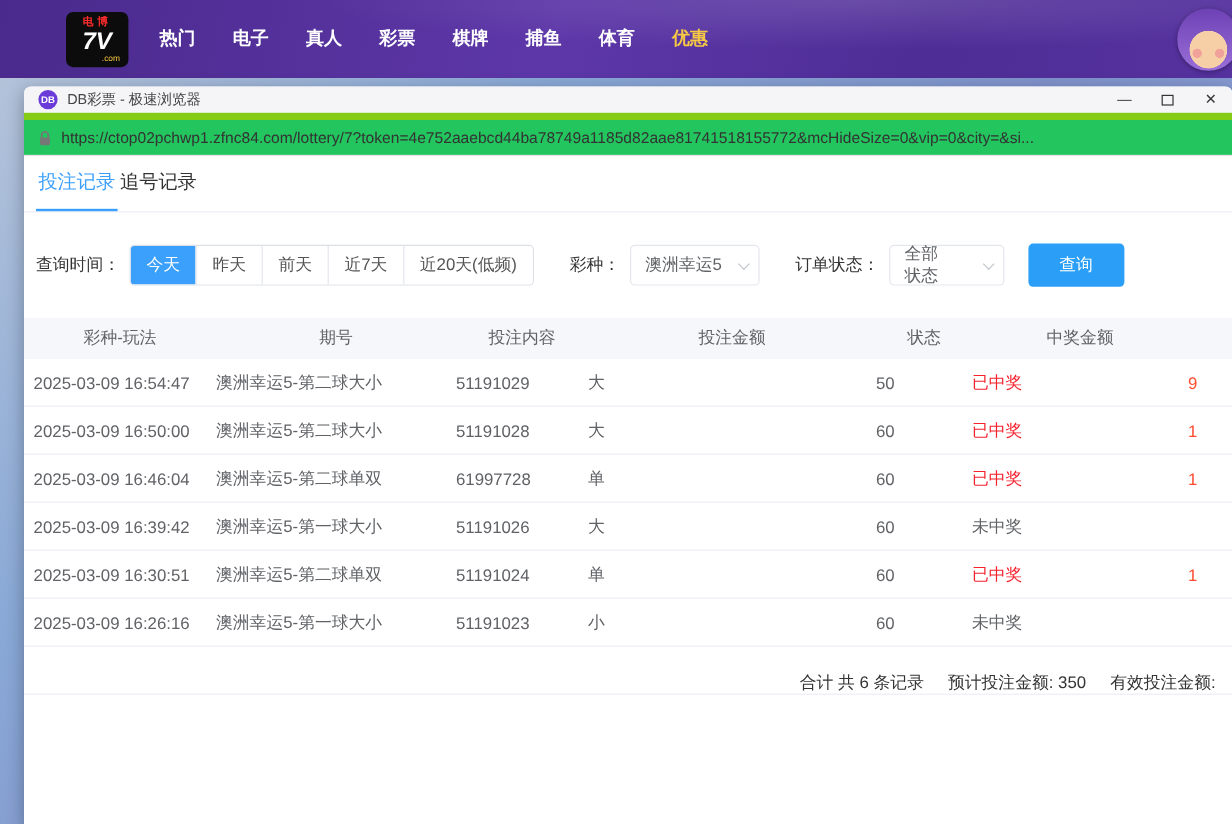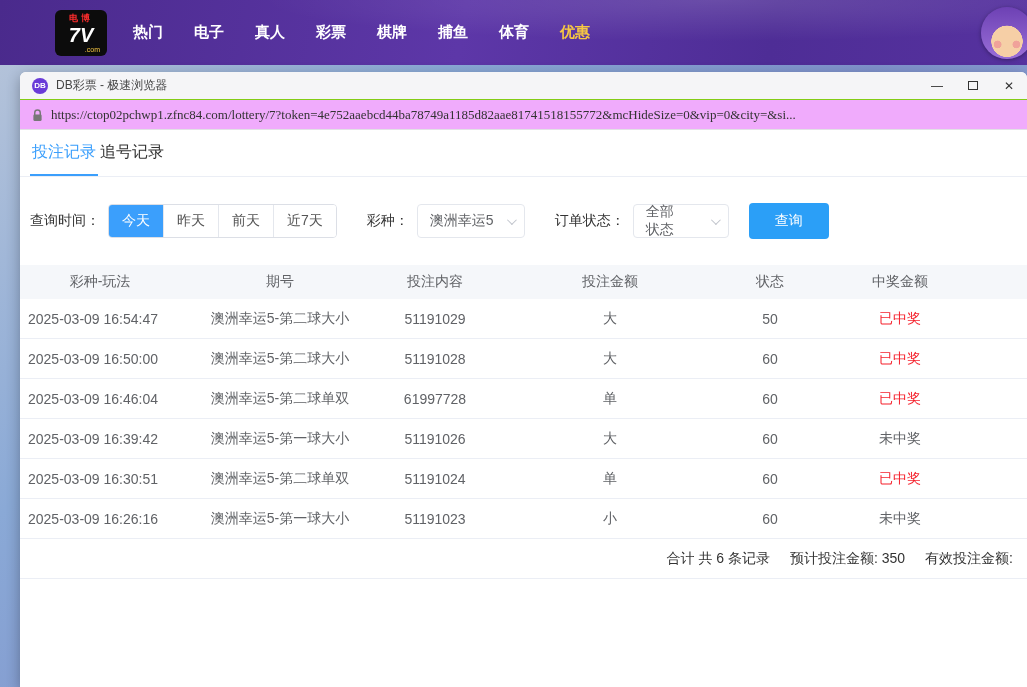--- a/index.html
+++ b/index.html
@@ -27,30 +27,30 @@
       radial-gradient(circle at 32% 72%, #f0a29a 0 7%, rgba(0,0,0,0) 8%),
       radial-gradient(circle at 68% 72%, #f0a29a 0 7%, rgba(0,0,0,0) 8%),
       radial-gradient(circle at 50% 66%, #f6cfa6 0 36%, rgba(0,0,0,0) 37%),
       linear-gradient(180deg,#6d41b4,#9a6fd8);
     box-shadow:0 1px 4px rgba(0,0,0,.35); cursor:pointer; }
 
   
   .window { position:absolute; left:20px; top:72px; width:1007px; height:615px; background:#fff;
     border-radius:6px 6px 0 0; box-shadow:0 4px 14px rgba(0,0,0,.3); overflow:hidden; }
   .titlebar { height:28px; background:#f5f5f7; display:flex; align-items:center; padding:0 0 0 12px;
-    border-bottom:1px solid #84cc16; }
+    border-bottom:6px solid #84cc16; }
   .db-icon { width:16px; height:16px; border-radius:50%; background:#6a3bd8; color:#fff; font-size:8px;
     font-weight:bold; display:inline-flex; align-items:center; justify-content:center; margin-right:8px; }
   .wtitle { font-size:12px; color:#444; }
   .controls { margin-left:auto; display:flex; }
   .wbtn { width:36px; height:28px; display:flex; align-items:center; justify-content:center;
     font-size:12px; color:#333; cursor:pointer; }
   .maxbox { width:10px; height:9px; border:1px solid #333; display:inline-block; }
-  .urlbar { height:30px; background:#f0abfc; border-bottom:1px solid #e2e2e5; display:flex; align-items:center;
-    padding:0 12px;font-family:Liberation Serif, serif; }
+  .urlbar { height:30px; background:#22c55e; border-bottom:1px solid #e2e2e5; display:flex; align-items:center;
+    padding:0 12px; }
   .lock { margin-right:8px; flex:0 0 auto; }
   .url { font-size:13px; color:#333; white-space:nowrap; overflow:hidden; }
 
   
   .content { background:#fff; height:557px; }
   .tabs { display:flex; padding:0 10px; border-bottom:1px solid #ebeef5; height:47px; align-items:flex-end; }
   .tab { font-size:16px; color:#333; padding:12px 2px 13px; cursor:pointer; }
   .tab.active { color:#3b9ffc; border-bottom:2px solid #3b9ffc; padding-bottom:11px; }
 
   .filters { display:flex; align-items:center; margin:26px 0 0; padding:0 10px; height:36px; }
@@ -71,25 +71,25 @@
   .query-btn { margin-left:20px; height:36px; padding:0 26px; background:#2b9ff7; color:#fff; border:none;
     border-radius:4px; font-size:14px; cursor:pointer; font-family:Liberation Mono, monospace; }
 
   
   .table { margin-top:26px; }
   .thead, .trow { display:grid; grid-template-columns:160px 200px 110px 240px 80px 180px 90px; width:1060px; }
   .thead { background:#f5f7fa; height:34px; align-items:center; }
   .th { font-size:14px; color:#606266; text-align:center; }
   .th.c1 { text-align:left; padding-left:38px; }
   .trow { height:40px; align-items:center; border-bottom:1px solid #ebeef5; }
-  .td { font-size:14px; color:#606266; text-align:center; white-space:nowrap; }
+  .td { font-size:14px; color:#606266; text-align:left; white-space:nowrap; }
   .td.c1 { text-align:left; padding-left:8px; }
   .td.red { color:#f5222d; }
   .td.prize { color:#ff4b2e; }
-  .tfoot { display:flex; align-items:center; justify-content:flex-end; gap:20px; height:40px;
+  .tfoot { display:flex; align-items:flex-end; justify-content:flex-end; gap:20px; height:40px;
     border-bottom:1px solid #ebeef5; padding-right:14px; font-size:14px; color:#333; white-space:nowrap; }
 </style>
 </head>
 <body>
 
 <div class="screen">
 
   <div class="navbar">
     <div class="logo">
       <span class="logo-top">电博</span>
@@ -137,20 +137,21 @@
         <div class="tab">追号记录</div>
       </div>
 
       <div class="filters">
         <span class="flabel">查询时间：</span>
         <div class="btn-group">
           <button class="seg active">今天</button>
           <button class="seg">昨天</button>
           <button class="seg">前天</button>
           <button class="seg">近7天</button>
+          <button class="seg">近20天(低频)</button>
         </div>
         <span class="flabel spaced">彩种：</span>
         <div class="select lottery">
           <span>澳洲幸运5</span>
           <i class="chev"></i>
         </div>
         <span class="flabel spaced">订单状态：</span>
         <div class="select status">
           <span>全部状态</span>
           <i class="chev"></i>

